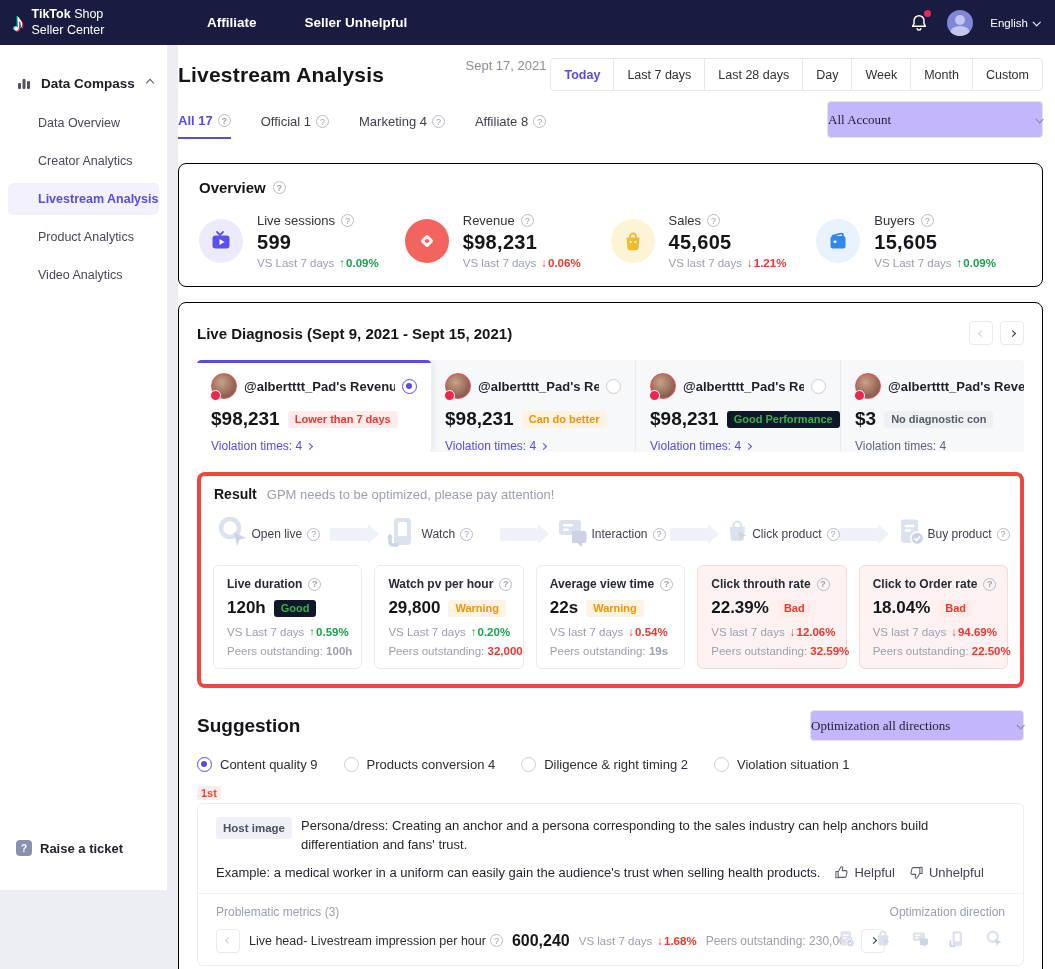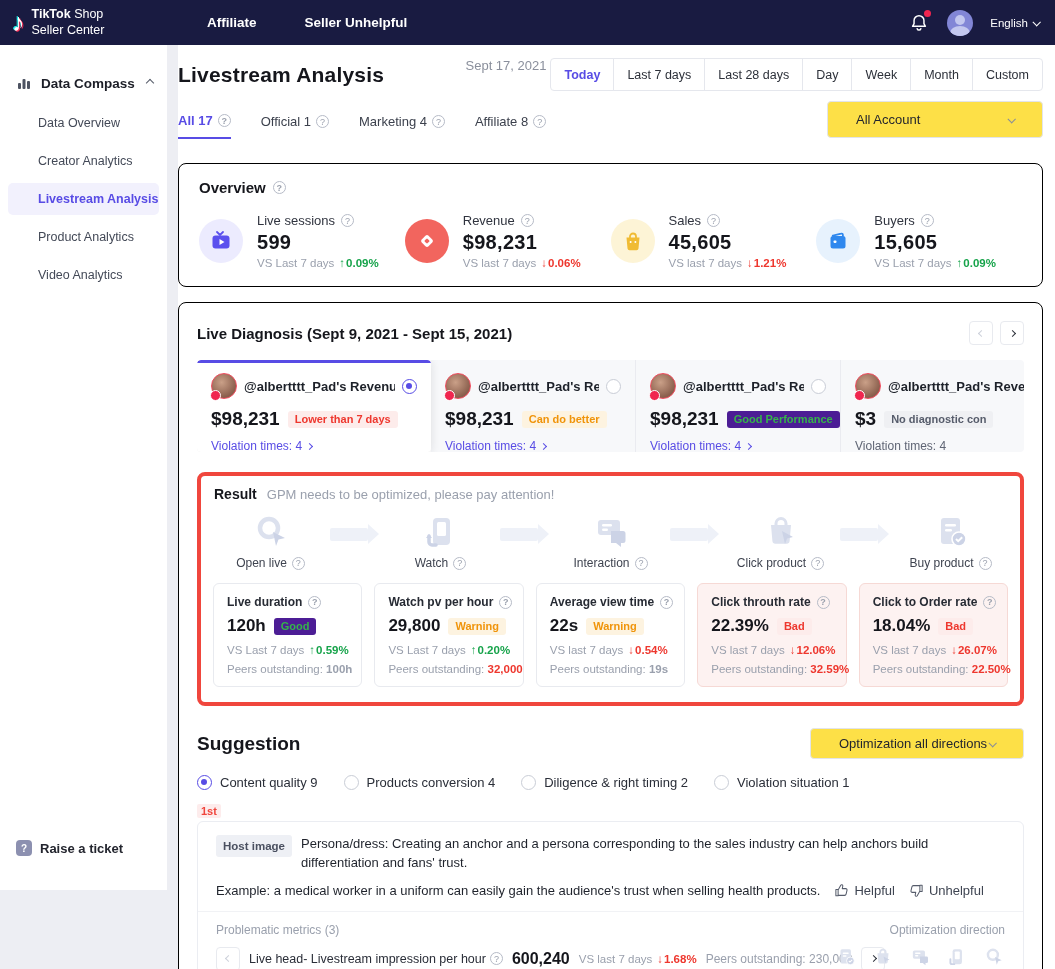--- a/index.html
+++ b/index.html
@@ -48,21 +48,21 @@
   .range-group { display:flex; }
   .range-btn { height:33px; padding:0 13px; background:#fff; border:1px solid #e5e7ed; margin-left:-1px; font-size:12.5px; color:#2c3039; display:flex; align-items:center; cursor:pointer; white-space:nowrap; }
   .range-btn:first-child { border-radius:4px 0 0 4px; margin-left:0; }
   .range-btn:last-child { border-radius:0 4px 4px 0; }
   .range-btn.active { color:#584ce5; font-weight:bold; position:relative; z-index:1; }
 
   .tabs-row { display:flex; align-items:flex-start; margin-top:10px; height:46px; }
   .tabs { display:flex; gap:30px; padding-top:12px; }
   .tab { display:flex; align-items:center; gap:5px; font-size:13px; color:#3c414d; cursor:pointer; padding-bottom:9px; }
   .tab.active { color:#584ce5; font-weight:bold; border-bottom:2.5px solid #584ce5; }
-  .select { margin-left:auto; width:216px; height:37px; border:1px solid #e2e4ea; border-radius:4px; display:flex; align-items:center; padding:0 28px; font-size:13px; color:#23252e; cursor:pointer; background:#fde047; }
+  .select { margin-left:auto; width:216px; height:37px; border:1px solid #e2e4ea; border-radius:4px; display:flex; align-items:center; padding:0 0; font-size:13px; color:#23252e; cursor:pointer; background:#c4b5fd;font-family:Liberation Serif, serif; }
   .select .chev { margin-left:auto; color:#878d9a; }
 
   .q { display:inline-flex; width:13px; height:13px; min-width:13px; border:1px solid #b6bbc7; border-radius:50%; color:#9aa0ad; font-size:9px; align-items:center; justify-content:center; }
   .q::after { content:"?"; }
 
   .card { border:1px solid #000000; border-radius:8px; background:#fff; }
 
   
   .overview { margin-top:16px; padding:15px 20px 17px; }
   .sec-title { display:flex; align-items:center; gap:7px; font-size:15px; font-weight:bold; color:#15161c; }
@@ -92,33 +92,33 @@
   .acct-avatar::after { content:""; position:absolute; left:-2px; bottom:-3px; width:9px; height:9px; border-radius:50%; background:#f0254f; border:1.5px solid #fff; }
   .acct-name { font-size:13px; font-weight:bold; color:#1d2129; white-space:nowrap; overflow:hidden; }
   .radio { width:15px; height:15px; min-width:15px; border:1.5px solid #c9cdd6; border-radius:50%; background:#fff; margin-left:auto; position:relative; cursor:pointer; }
   .radio.on { border-color:#584ce5; }
   .radio.on::after { content:""; position:absolute; left:3px; top:3px; width:6px; height:6px; border-radius:50%; background:#584ce5; }
   .acct-val-row { display:flex; align-items:center; gap:8px; margin-top:9px; }
   .acct-val { font-size:19px; font-weight:bold; color:#15161c; white-space:nowrap; }
   .badge { font-size:11px; font-weight:bold; padding:2.5px 7px; border-radius:3px; white-space:nowrap; }
   .badge.bad { color:#ee372e; background:#fdeceb; }
   .badge.warning { color:#f0940a; background:#fdf3e0; }
-  .badge.good { color:#35b44a; background:#4c1d95; }
+  .badge.good { color:#35b44a; background:#0f172a; }
   .badge.neutral { color:#565c6b; background:#eff0f3; }
   .vio { display:flex; align-items:center; gap:5px; margin-top:9px; font-size:12px; color:#584ce5; cursor:pointer; white-space:nowrap; }
   .vio .chev { width:5px; height:5px; }
   .vio.plain { color:#5f6574; cursor:default; }
 
   
   .result { margin-top:20px; border:4px solid #f0463d; border-radius:8px; padding:10px 0 15px; background:#fff; }
   .result-head { display:flex; align-items:baseline; gap:10px; padding:0 13px; }
   .result-title { font-size:14px; font-weight:bold; color:#15161c; }
   .result-sub { font-size:13px; color:#9aa0ad; }
   .funnel { display:flex; align-items:flex-start; justify-content:center; margin-top:10px; padding:0 8px; }
-  .fstep { width:118px; display:flex; flex-direction:column; align-items:center; }
+  .fstep { width:118px; display:flex; align-items:center; }
   .fstep-label { margin-top:4px; display:flex; align-items:center; gap:5px; font-size:12px; color:#3f4450; white-space:nowrap; }
   .farrow { margin-top:16px; width:38px; height:13px; background:#eef1f8; border-radius:2px; position:relative; margin-right:14px; }
   .farrow::after { content:""; position:absolute; right:-11px; top:-4px; border-left:11px solid #eef1f8; border-top:10.5px solid transparent; border-bottom:10.5px solid transparent; }
   .metrics-row { display:flex; gap:12px; margin-top:13px; padding:0 12px; }
   .metric { flex:1; border:1px solid #e8eaef; border-radius:6px; padding:11px 13px; background:#fff; min-width:0; }
   .metric.alert { background:#fdf2f1; border-color:#f6d9d5; }
   .metric-label { display:flex; align-items:center; gap:6px; font-size:12px; font-weight:bold; color:#272b34; white-space:nowrap; }
   .metric-vrow { display:flex; align-items:center; gap:8px; margin-top:7px; }
   .metric-val { font-size:17px; font-weight:bold; color:#15161c; }
   .metric .cmp { margin-top:8px; }
@@ -563,21 +563,21 @@
           <div class="metric-label">
               <span>Click to Order rate</span>
               <span class="q"></span>
             </div>
           <div class="metric-vrow">
               <span class="metric-val">18.04%</span>
               <span class="badge bad">Bad</span>
             </div>
           <div class="cmp">
               <span>VS last 7 days</span>
-              <span class="delta down">26.07%</span>
+              <span class="delta down">94.69%</span>
             </div>
           <div class="peers"><span>Peers outstanding:</span> <b class="red">22.50%</b></div>
         </div>
 
       </div>
     </div>
 
     
     <div class="sugg-head">
       <span class="sugg-title">Suggestion</span>

